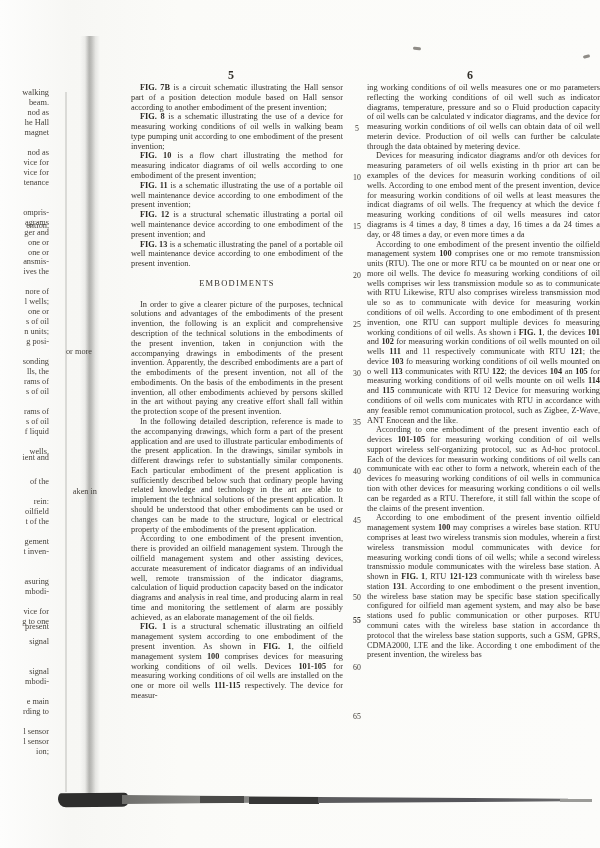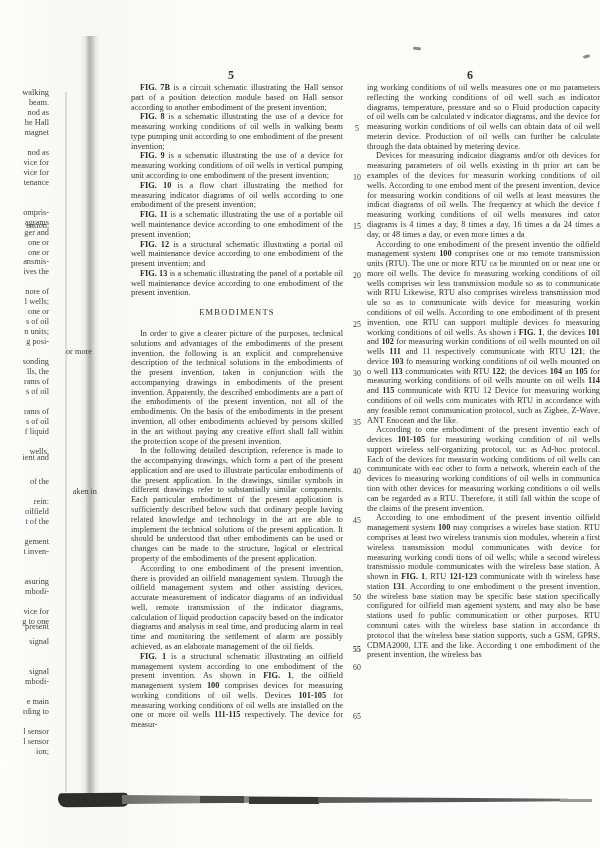--- a/index.html
+++ b/index.html
@@ -106,21 +106,20 @@
 
   <div class="page-edge-line"></div>
   <div class="gutter-shadow"></div>
 
   <div class="col-num col-num-left">5</div>
   <div class="col-num col-num-right">6</div>
 
   <div id="col-left" class="column column-left">
       <p class="para"><b>FIG. 7B</b> is a circuit schematic illustrating the Hall sensor part of a position detection module based on Hall sensor according to another embodiment of the present invention;</p>
       <p class="para"><b>FIG. 8</b> is a schematic illustrating the use of a device for measuring working conditions of oil wells in walking beam type pumping unit according to one embodiment of the present invention;</p>
-      <p class="para"><b>FIG. 9</b> is a schematic illustrating the use of a device for measuring working conditions of oil wells in vertical pumping unit according to one embodiment of the present invention;</p>
       <p class="para"><b>FIG. 10</b> is a flow chart illustrating the method for measuring indicator diagrams of oil wells according to one embodiment of the present invention;</p>
       <p class="para"><b>FIG. 11</b> is a schematic illustrating the use of a portable oil well maintenance device according to one embodiment of the present invention;</p>
       <p class="para"><b>FIG. 12</b> is a structural schematic illustrating a portal oil well maintenance device according to one embodiment of the present invention; and</p>
       <p class="para"><b>FIG. 13</b> is a schematic illustrating the panel of a portable oil well maintenance device according to one embodiment of the present invention.</p>
       <div class="heading">EMBODIMENTS</div>
       <p class="para">In order to give a clearer picture of the purposes, technical solutions and advantages of the embodiments of the present invention, the following is an explicit and comprehensive description of the technical solutions in the embodiments of the present invention, taken in conjunction with the accompanying drawings in embodiments of the present invention. Apparently, the described embodiments are a part of the embodiments of the present invention, not all of the embodiments. On the basis of the embodiments in the present invention, all other embodiments achieved by persons skilled in the art without paying any creative effort shall fall within the protection scope of the present invention.</p>
       <p class="para">In the following detailed description, reference is made to the accompanying drawings, which form a part of the present application and are used to illustrate particular embodiments of the present application. In the drawings, similar symbols in different drawings refer to substantially similar components. Each particular embodiment of the present application is sufficiently described below such that ordinary people having related knowledge and technology in the art are able to implement the technical solutions of the present application. It should be understood that other embodiments can be used or changes can be made to the structure, logical or electrical property of the embodiments of the present application.</p>
       <p class="para">According to one embodiment of the present invention, there is provided an oilfield management system. Through the oilfield management system and other assisting devices, accurate measurement of indicator diagrams of an individual well, remote transmission of the indicator diagrams, calculation of liquid production capacity based on the indicator diagrams and analysis in real time, and producing alarm in real time and monitoring the settlement of alarm are possibly achieved, as an elaborate management of the oil fields.</p>
       <p class="para"><b>FIG. 1</b> is a structural schematic illustrating an oilfield management system according to one embodiment of the present invention. As shown in <b>FIG. 1</b>, the oilfield management system <b>100</b> comprises devices for measuring working conditions of oil wells. Devices <b>101-105</b> for measuring working conditions of oil wells are installed on the one or more oil wells <b>111-115</b> respectively. The device for measur-</p>
     </div>
@@ -128,21 +127,21 @@
       <div class="line-number" style="top: 124px;">5</div>
       <div class="line-number" style="top: 173px;">10</div>
       <div class="line-number" style="top: 222px;">15</div>
       <div class="line-number" style="top: 271px;">20</div>
       <div class="line-number" style="top: 320px;">25</div>
       <div class="line-number" style="top: 369px;">30</div>
       <div class="line-number" style="top: 418px;">35</div>
       <div class="line-number" style="top: 467px;">40</div>
       <div class="line-number" style="top: 516px;">45</div>
       <div class="line-number" style="top: 593px;">50</div>
-      <div class="line-number" style="top: 645px; font-weight: bold;">55</div>
+      <div class="line-number" style="top: 616px; font-weight: bold;">55</div>
       <div class="line-number" style="top: 663px;">60</div>
       <div class="line-number" style="top: 712px;">65</div>
     </div>
   <div id="col-right" class="column column-right">
       <p class="para no-indent">ing working conditions of oil wells measures one or mo parameters reflecting the working conditions of oil well such as indicator diagrams, temperature, pressure and so o Fluid production capacity of oil wells can be calculated v indicator diagrams, and the device for measuring workin conditions of oil wells can obtain data of oil well meterin device. Production of oil wells can further be calculate through the data obtained by metering device.</p>
       <p class="para">Devices for measuring indicator diagrams and/or oth devices for measuring parameters of oil wells existing in th prior art can be examples of the devices for measurin working conditions of oil wells. According to one embod ment of the present invention, device for measuring workin conditions of oil wells at least measures the indicat diagrams of oil wells. The frequency at which the device f measuring working conditions of oil wells measures ind cator diagrams is 4 times a day, 8 times a day, 16 times a da 24 times a day, or 48 times a day, or even more times a da</p>
       <p class="para">According to one embodiment of the present inventio the oilfield management system <b>100</b> comprises one or mo remote transmission units (RTU). The one or more RTU ca be mounted on or near one or more oil wells. The device fo measuring working conditions of oil wells comprises wir less transmission module so as to communicate with RTU Likewise, RTU also comprises wireless transmission mod ule so as to communicate with device for measuring workin conditions of oil wells. According to one embodiment of th present invention, one RTU can support multiple devices fo measuring working conditions of oil wells. As shown i <b>FIG. 1</b>, the devices <b>101</b> and <b>102</b> for measuring workin conditions of oil wells mounted on oil wells <b>111</b> and 11 respectively communicate with RTU <b>121</b>; the device <b>103</b> fo measuring working conditions of oil wells mounted on o well <b>113</b> communicates with RTU <b>122</b>; the devices <b>104</b> an <b>105</b> for measuring working conditions of oil wells mounte on oil wells <b>114</b> and <b>115</b> communicate with RTU 12 Device for measuring working conditions of oil wells com municates with RTU in accordance with any feasible remot communication protocol, such as Zigbee, Z-Wave, ANT Enocean and the like.</p>
       <p class="para">According to one embodiment of the present inventio each of devices <b>101-105</b> for measuring working condition of oil wells support wireless self-organizing protocol, suc as Ad-hoc protocol. Each of the devices for measurin working conditions of oil wells can communicate with eac other to form a network, wherein each of the devices fo measuring working conditions of oil wells in communica tion with other devices for measuring working conditions o oil wells can be regarded as a RTU. Therefore, it still fall within the scope of the claims of the present invention.</p>
       <p class="para">According to one embodiment of the present inventio oilfield management system <b>100</b> may comprises a wireles base station. RTU comprises at least two wireless transmis sion modules, wherein a first wireless transmission modul communicates with device for measuring working condi tions of oil wells; while a second wireless transmissio module communicates with the wireless base station. A shown in <b>FIG. 1</b>, RTU <b>121-123</b> communicate with th wireless base station <b>131</b>. According to one embodiment o the present invention, the wireless base station may be specific base station specifically configured for oilfield man agement system, and may also be base stations used fo public communication or other purposes. RTU communi cates with the wireless base station in accordance th protocol that the wireless base station supports, such a GSM, GPRS, CDMA2000, LTE and the like. According t one embodiment of the present invention, the wireless bas</p>
     </div>

